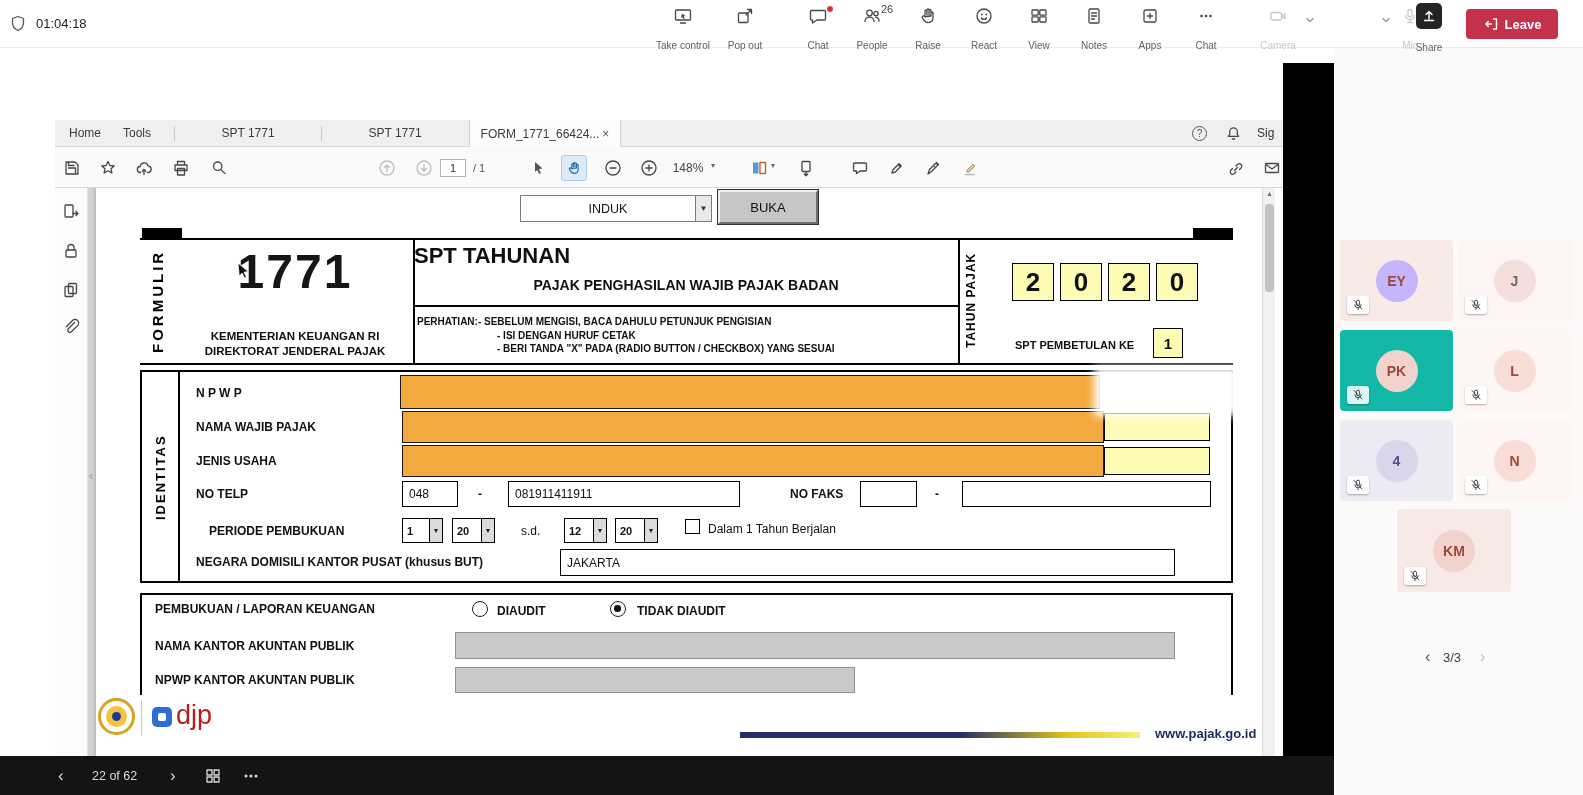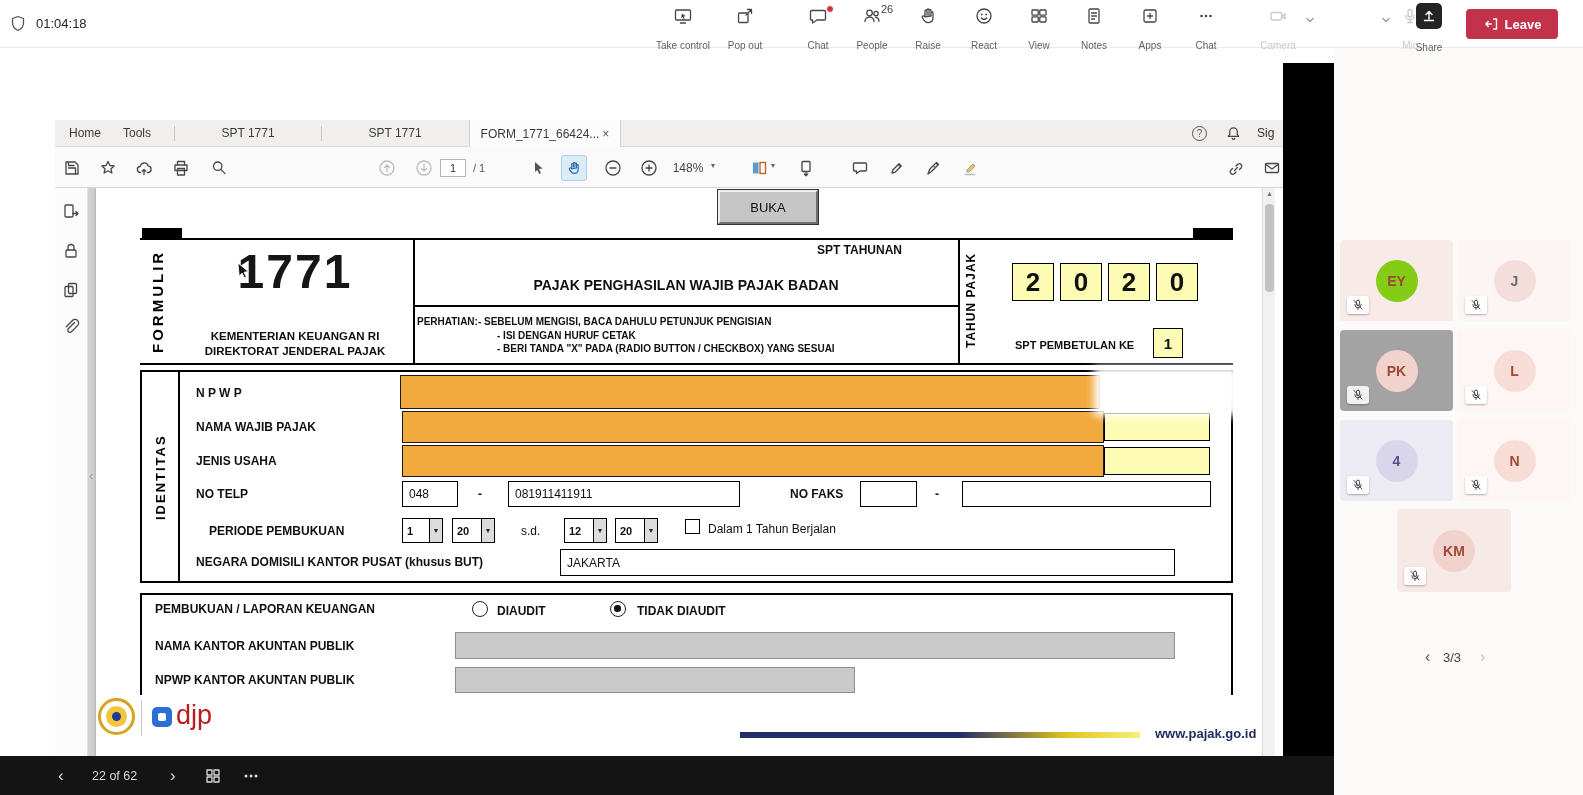--- a/index.html
+++ b/index.html
@@ -60,40 +60,44 @@
   .pgnav{position:absolute;top:600px;font-size:13px;color:#424242}
 </style>
 </head>
 <body>
 
 <div class="stage">
 
   <div class="canvas"></div>
   <div class="page"></div>
 
+  <div class="abs" style="left:520px;top:147px;width:192px;height:27px;border:1px solid #7a7a7a;background:#fff;display:flex">
+    <span style="flex:1;display:flex;align-items:center;justify-content:center;font-size:12.5px;color:#111">INDUK</span>
+    <span style="width:16px;border-left:1px solid #7a7a7a;background:#e9e9e9;display:flex;align-items:center;justify-content:center;font-size:8px;color:#333">▼</span>
+  </div>
   <div class="abs" style="left:718px;top:142px;width:100px;height:34px;background:#c6c6c6;border:2px solid;border-color:#efefef #6f6f6f #6f6f6f #efefef;outline:1px solid #333;display:flex;align-items:center;justify-content:center;font-size:13px;color:#111">BUKA</div>
 
   <div class="blackbar" style="left:142px;top:180px"></div>
   <div class="blackbar" style="left:1193px;top:180px"></div>
 
   <div class="line" style="left:140px;top:190px;width:1093px;height:1.5px"></div>
   <div class="line" style="left:413px;top:190px;width:1.5px;height:127px"></div>
   <div class="line" style="left:958px;top:190px;width:1.5px;height:127px"></div>
   <div class="line" style="left:413px;top:257px;width:546px;height:1.5px"></div>
   <div class="line" style="left:140px;top:315px;width:1093px;height:1.5px"></div>
 
   <div class="vtext" style="left:144px;top:194px;width:26px;height:118px;font-size:15px;letter-spacing:3px">FORMULIR</div>
   <div class="abs" style="left:200px;top:196px;width:190px;text-align:center;font-size:48px;font-weight:bold;color:#161616;letter-spacing:2px">1771</div>
   <svg class="abs" style="left:237px;top:214px" width="15" height="17" viewBox="0 0 15 17">
       <path d="M1 1l10.3 8.6-4.3.6 2.4 4.7-2 .9-2.3-4.7-2.9 2.9z" fill="#111" stroke="#fff" stroke-width=".8"></path>
     </svg>
   <div class="flabel" style="left:200px;top:282px;width:190px;text-align:center;font-size:11.5px">KEMENTERIAN KEUANGAN RI</div>
   <div class="flabel" style="left:200px;top:297px;width:190px;text-align:center;font-size:11.5px">DIREKTORAT JENDERAL PAJAK</div>
 
-  <div class="flabel" style="left:414px;top:195px;width:488px;text-align:right;font-size:12px">SPT TAHUNAN</div>
+  <div class="flabel" style="left:414px;top:195px;width:488px;text-align:left;font-size:22px">SPT TAHUNAN</div>
   <div class="flabel" style="left:414px;top:229px;width:544px;text-align:center;font-size:14px">PAJAK PENGHASILAN WAJIB PAJAK BADAN</div>
   <div class="flabel" style="left:417px;top:268px;font-size:10px">PERHATIAN:- SEBELUM MENGISI, BACA DAHULU PETUNJUK PENGISIAN</div>
   <div class="flabel" style="left:497px;top:282px;font-size:10px">- ISI DENGAN HURUF CETAK</div>
   <div class="flabel" style="left:497px;top:295px;font-size:10px">- BERI TANDA "X" PADA (RADIO BUTTON / CHECKBOX) YANG SESUAI</div>
 
   <div class="vtext" style="left:961px;top:192px;width:20px;height:120px;font-size:12px;letter-spacing:1px">TAHUN PAJAK</div>
   <div class="ybox" style="left:1012px;top:215px;width:42px;height:38px;font-size:26px">2</div>
   <div class="ybox" style="left:1060px;top:215px;width:42px;height:38px;font-size:26px">0</div>
   <div class="ybox" style="left:1108px;top:215px;width:42px;height:38px;font-size:26px">2</div>
   <div class="ybox" style="left:1156px;top:215px;width:42px;height:38px;font-size:26px">0</div>
@@ -355,40 +359,40 @@
           <circle cx="3" cy="8" r="1.5" fill="#dadada"></circle>
           <circle cx="8" cy="8" r="1.5" fill="#dadada"></circle>
           <circle cx="13" cy="8" r="1.5" fill="#dadada"></circle>
         </svg>
       </span>
   </div>
 </div>
 
 <div class="panel">
   <div class="tile" actable="true" style="left: 6px; top: 192px; background: rgb(248, 235, 231);">
-    <span class="avatar" style="background: #84cc16; color: rgb(156, 74, 53);">EY</span>
+    <span class="avatar" style="background: #c4b5fd; color: rgb(156, 74, 53);">EY</span>
     <span class="micoff">
         <svg class="ic" style="stroke:#4a4a4a;stroke-width:1" width="12" height="12" viewBox="0 0 12 12">
           <rect x="4.4" y="1.2" width="3.2" height="5.6" rx="1.6"></rect>
           <path d="M2.8 5.6a3.2 3.2 0 006.4 0 M6 8.8v1.7"></path>
           <path d="M2 1.5l8 8.5"></path>
         </svg>
       </span>
   </div>
   <div class="tile" style="left: 124px; top: 192px; background: rgb(252, 245, 244);">
     <span class="avatar" style="background: rgb(243, 222, 219); color: rgb(107, 107, 107);">J</span>
     <span class="micoff">
         <svg class="ic" style="stroke:#4a4a4a;stroke-width:1" width="12" height="12" viewBox="0 0 12 12">
           <rect x="4.4" y="1.2" width="3.2" height="5.6" rx="1.6"></rect>
           <path d="M2.8 5.6a3.2 3.2 0 006.4 0 M6 8.8v1.7"></path>
           <path d="M2 1.5l8 8.5"></path>
         </svg>
       </span>
   </div>
-  <div class="tile" style="left: 6px; top: 282px; background: #a3a3a3;">
+  <div class="tile" style="left: 6px; top: 282px; background: #14b8a6;">
     <span class="avatar" style="background: rgb(242, 210, 204); color: rgb(156, 74, 53);">PK</span>
     <span class="micoff">
         <svg class="ic" style="stroke:#4a4a4a;stroke-width:1" width="12" height="12" viewBox="0 0 12 12">
           <rect x="4.4" y="1.2" width="3.2" height="5.6" rx="1.6"></rect>
           <path d="M2.8 5.6a3.2 3.2 0 006.4 0 M6 8.8v1.7"></path>
           <path d="M2 1.5l8 8.5"></path>
         </svg>
       </span>
   </div>
   <div class="tile" style="left: 124px; top: 282px; background: rgb(253, 246, 245);">

